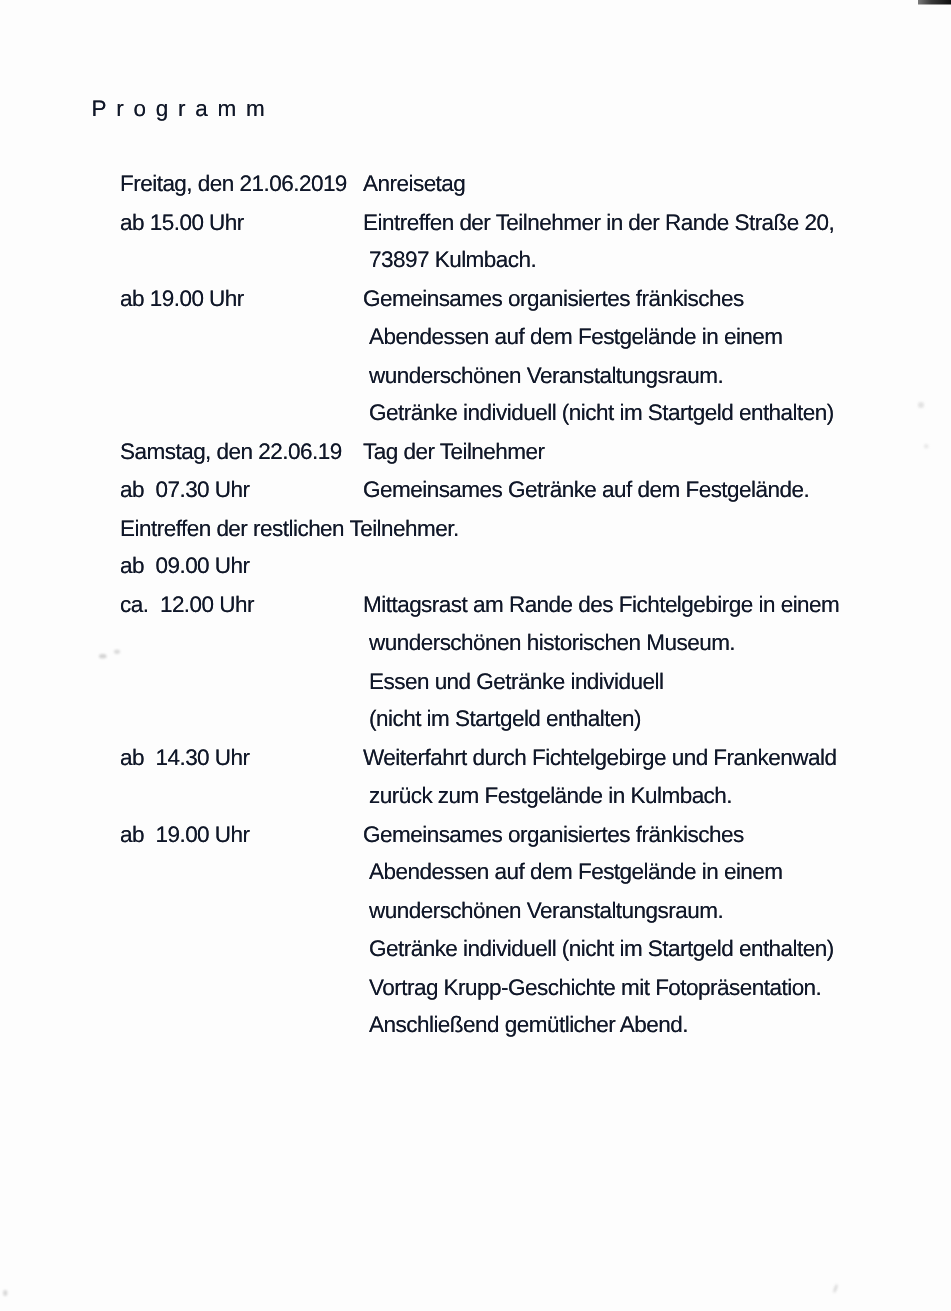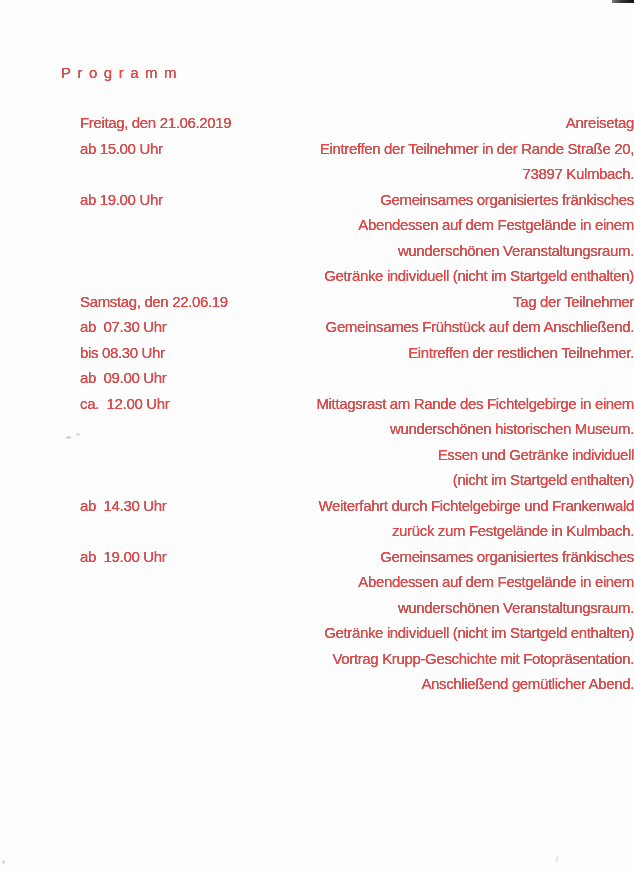--- a/index.html
+++ b/index.html
@@ -7,21 +7,21 @@
     padding: 0;
     background: #e9e9e9;
   }
   .page {
     position: relative;
     width: 634px;
     height: 874px;
     background: #fdfdfd;
     overflow: hidden;
     font-family: "Liberation Sans", sans-serif;
-    color: #ef4444;
+    color: #0f172a;
     text-shadow: 0 0 0.35px rgba(20,20,20,0.75); 
   }
   
   .artifact { position: absolute; pointer-events: none; }
   .strip-top-right {
     left: 612px; top: 0; width: 22px; height: 3px;
     background: linear-gradient(to right, #7a7a7a 0%, #3a3a3a 40%, #0f0f0f 100%);
   }
   .speck { border-radius: 50%; filter: blur(0.6px); }
   .speck-a { left: 66px;  top: 436px; width: 5px; height: 3px; background: #d2d2d2; }
@@ -47,21 +47,21 @@
   }
   .section + .section { }
   .row { display: flex; align-items: flex-start; }
   .time {
     flex: 0 0 162px;
     width: 162px;
     line-height: 25.5px;
     white-space: pre;       
   }
   .desc { flex: 1 1 auto; }
-  .line { line-height: 25.5px; white-space: pre; text-align: right; }
+  .line { line-height: 25.5px; white-space: pre; }
   .line + .line { padding-left: 4px; }  
 </style>
 </head>
 <body>
 
 <div class="page">
 
   <div class="artifact strip-top-right"></div>
   <div class="artifact speck speck-a"></div>
   <div class="artifact speck speck-b"></div>
@@ -100,25 +100,24 @@
       <div class="section">
         <div class="row">
           <div class="time">Samstag, den 22.06.19</div>
           <div class="desc">
             <div class="line">Tag der Teilnehmer</div>
           </div>
         </div>
         <div class="row">
           <div class="time">ab  07.30 Uhr</div>
           <div class="desc">
-            <div class="line">Gemeinsames Frühstück auf dem Anschließend.</div>
+            <div class="line">Gemeinsames Getränke auf dem Festgelände.</div>
           </div>
         </div>
         <div class="row">
-          <div class="time">bis 08.30 Uhr</div>
           <div class="desc">
             <div class="line">Eintreffen der restlichen Teilnehmer.</div>
           </div>
         </div>
         <div class="row">
           <div class="time">ab  09.00 Uhr</div>
         </div>
         <div class="row">
           <div class="time">ca.  12.00 Uhr</div>
           <div class="desc">

